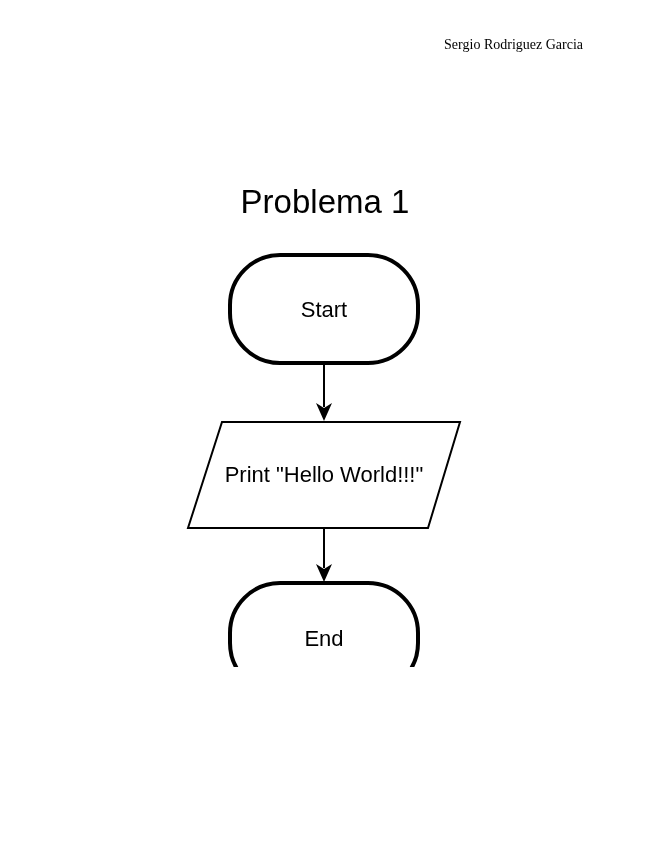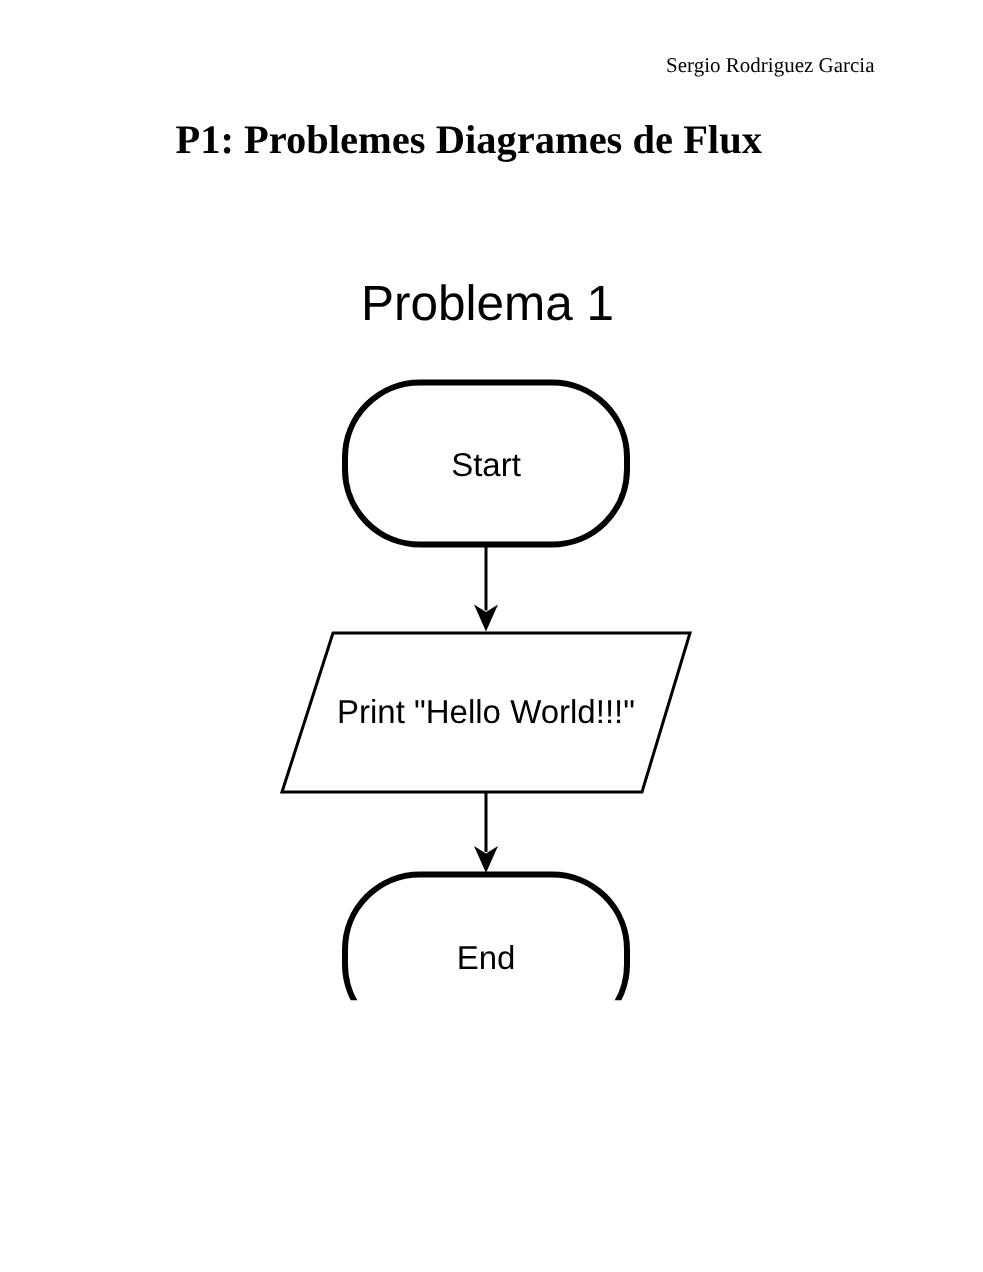--- a/index.html
+++ b/index.html
@@ -59,21 +59,20 @@
     stroke: none;
   }
 </style>
 </head>
 <body>
 
 <div class="page">
 
   <div class="author">Sergio Rodriguez Garcia</div>
 
-  <div class="doc-title">P1: Problemes Diagrames de Flux</div>
 
   <svg class="flowchart" width="655" height="848" viewBox="0 0 655 848">
 
     <text class="fc-title-text" x="325" y="213" text-anchor="middle">Problema 1</text>
 
     <rect class="fc-shape" x="230" y="255" width="188" height="108" rx="50" ry="50" stroke-width="4"></rect>
     <text class="fc-label" x="324" y="317" text-anchor="middle">Start</text>
 
     <line class="fc-edge" x1="324" y1="363" x2="324" y2="407"></line>
     <path class="fc-arrowhead" d="M 324 421 L 316 403 L 324 408 L 332 403 Z"></path>

